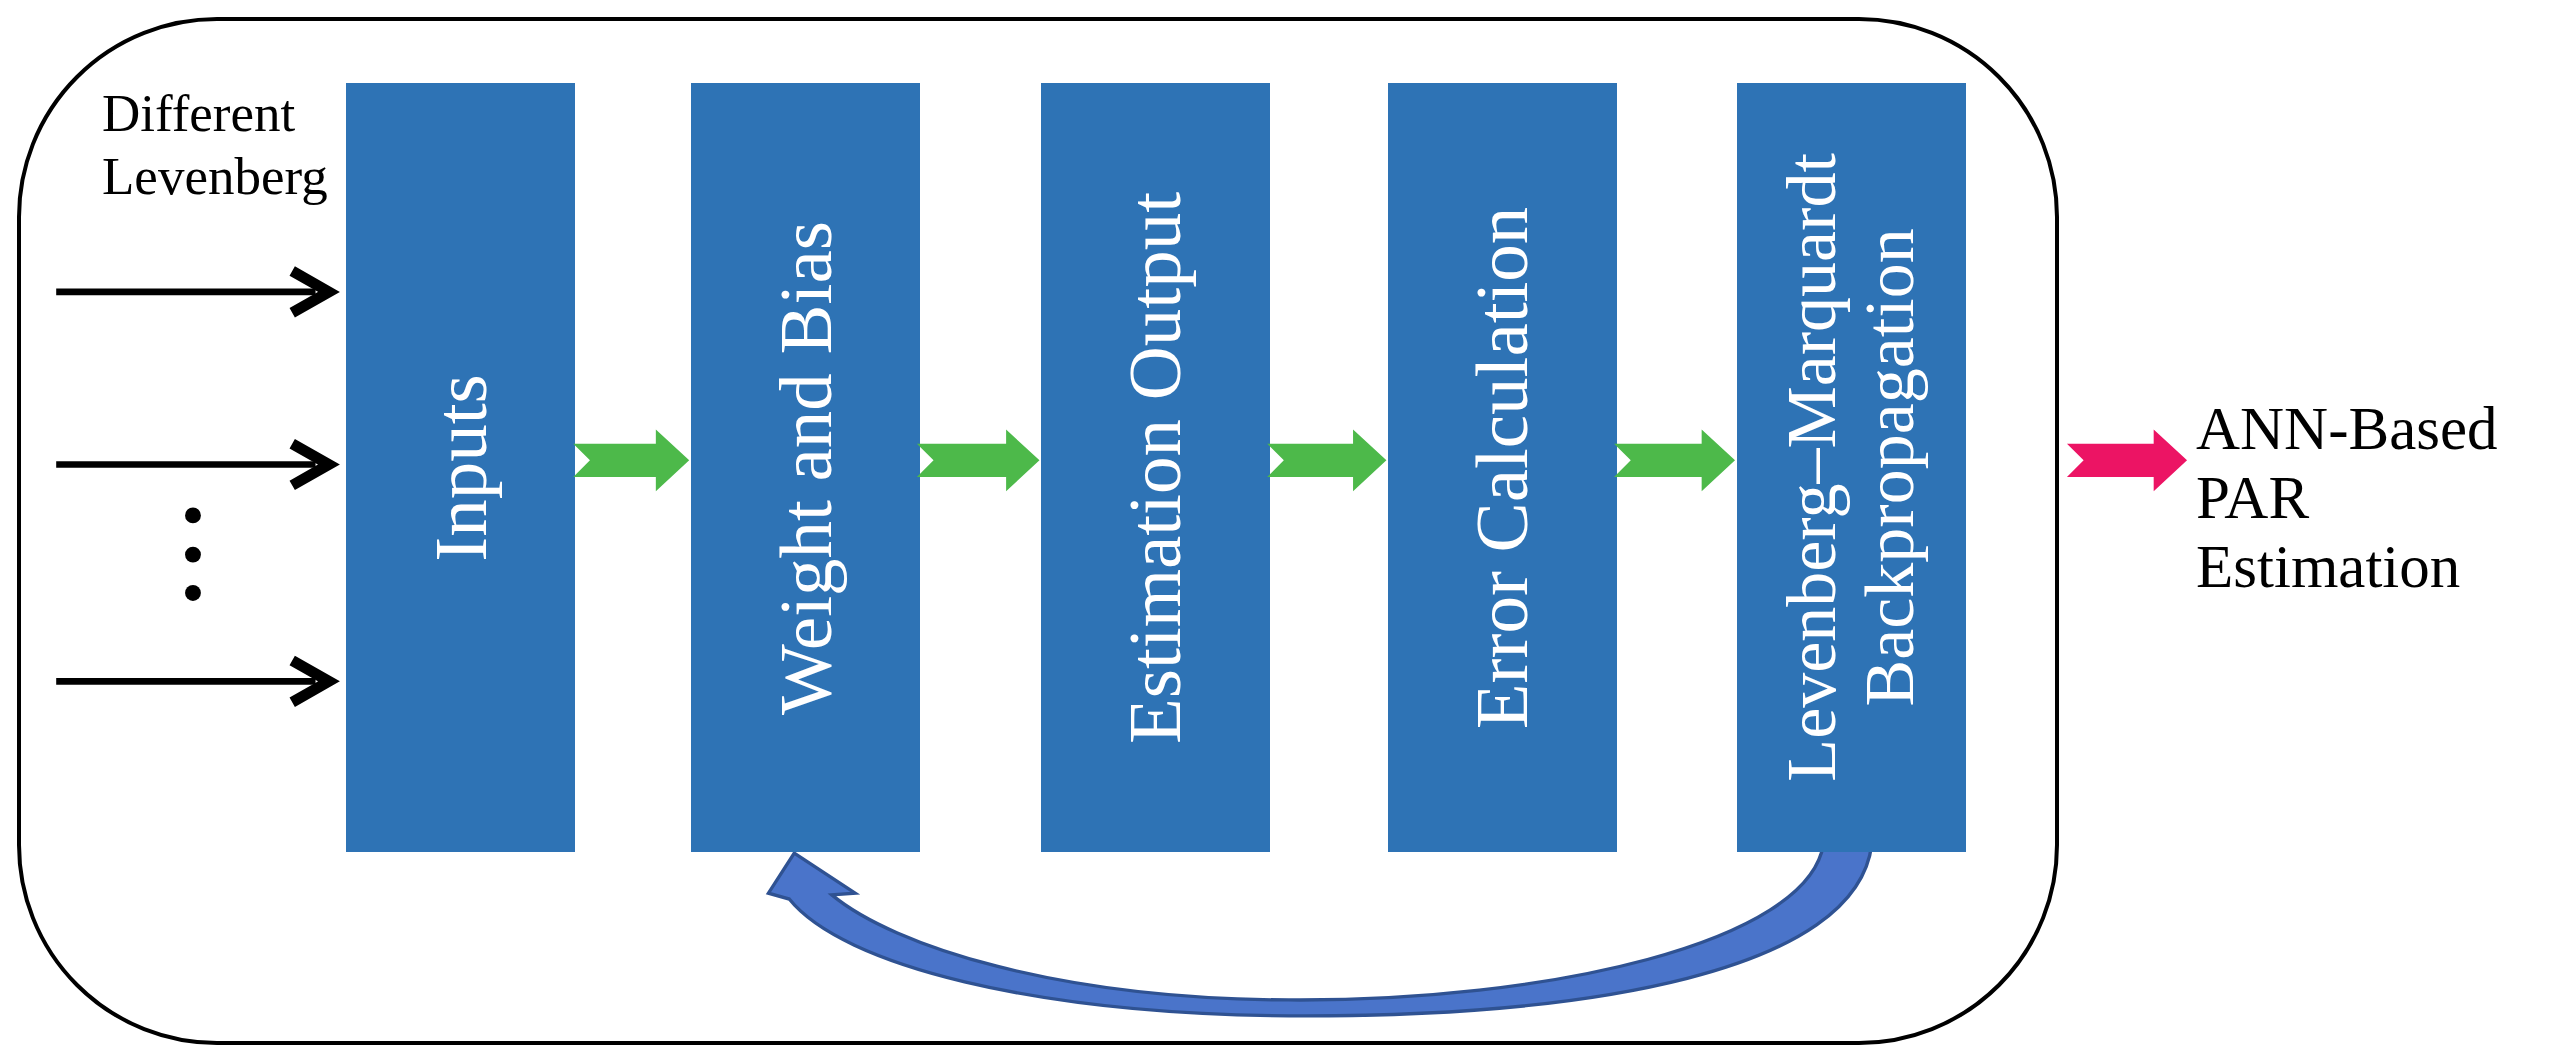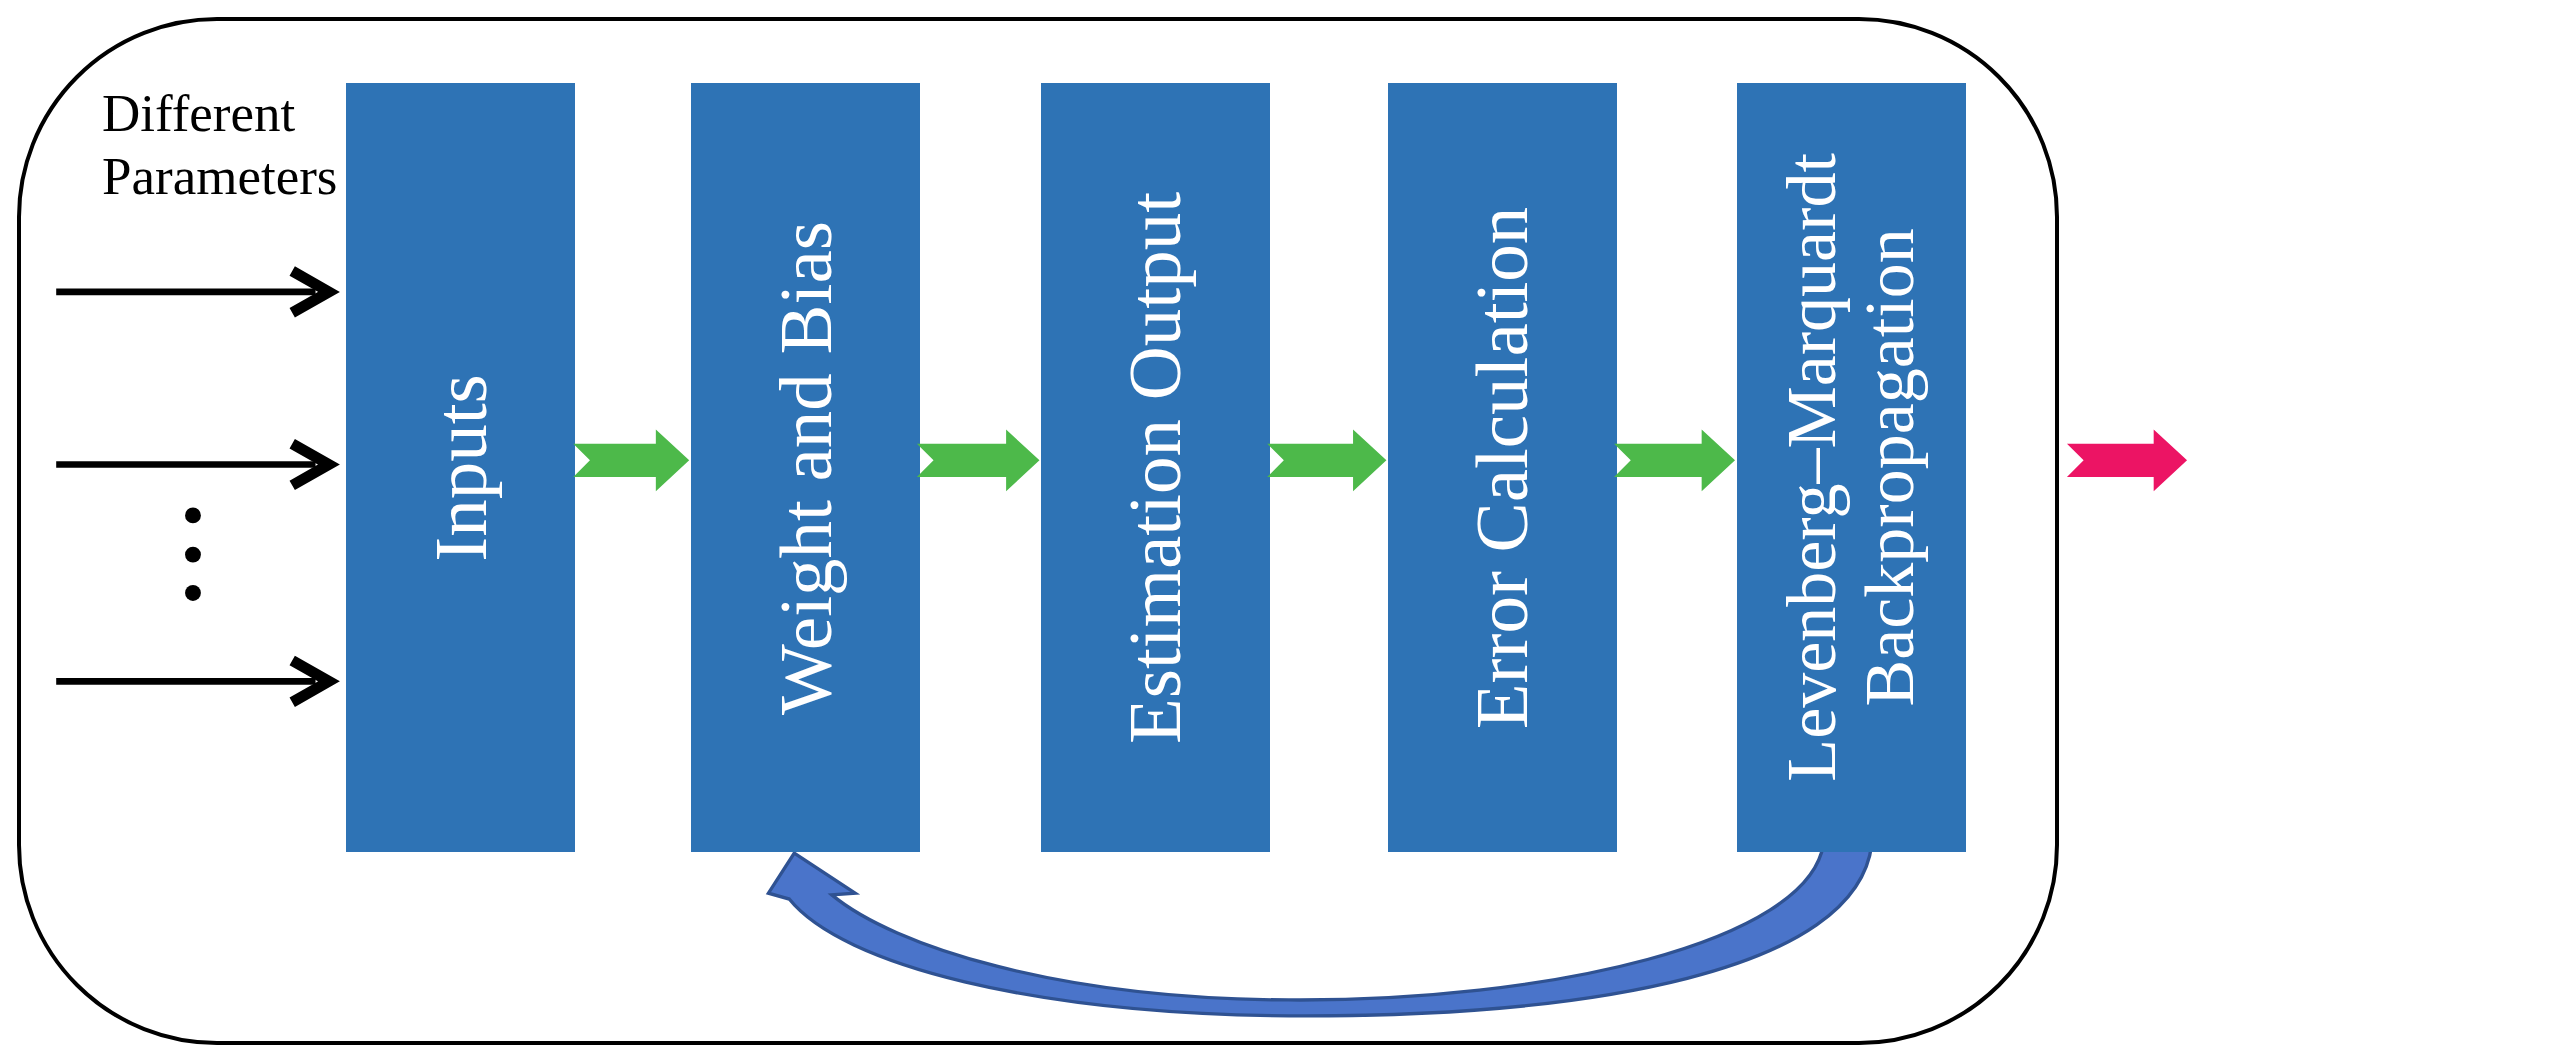--- a/index.html
+++ b/index.html
@@ -79,19 +79,23 @@
     <polygon points="687,532 786,532 786,515 826,552 786,589 786,572 687,572 707,552" fill="#4DB94A"></polygon>
     <polygon points="1099,532 1206,532 1206,515 1246,552 1206,589 1206,572 1099,572 1119,552" fill="#4DB94A"></polygon>
     <polygon points="1519,532 1622,532 1622,515 1662,552 1622,589 1622,572 1519,572 1539,552" fill="#4DB94A"></polygon>
     <polygon points="1935,532 2040,532 2040,515 2080,552 2040,589 2040,572 1935,572 1955,552" fill="#4DB94A"></polygon>
 
     <polygon points="2478,532 2582,532 2582,515 2622,552 2582,589 2582,572 2478,572 2498,552" fill="#EC1464"></polygon>
   </svg>
 
   <div class="blacktext params">
     <div>Different</div>
-    <div>Parameters</div>
+    <div>Levenberg</div>
   </div>
 
 
+  <div class="blacktext annout">
+    <div>ANN-Based</div>
+    <div>PAR Estimation</div>
+  </div>
 
 </div>
 
 
 </body></html>

